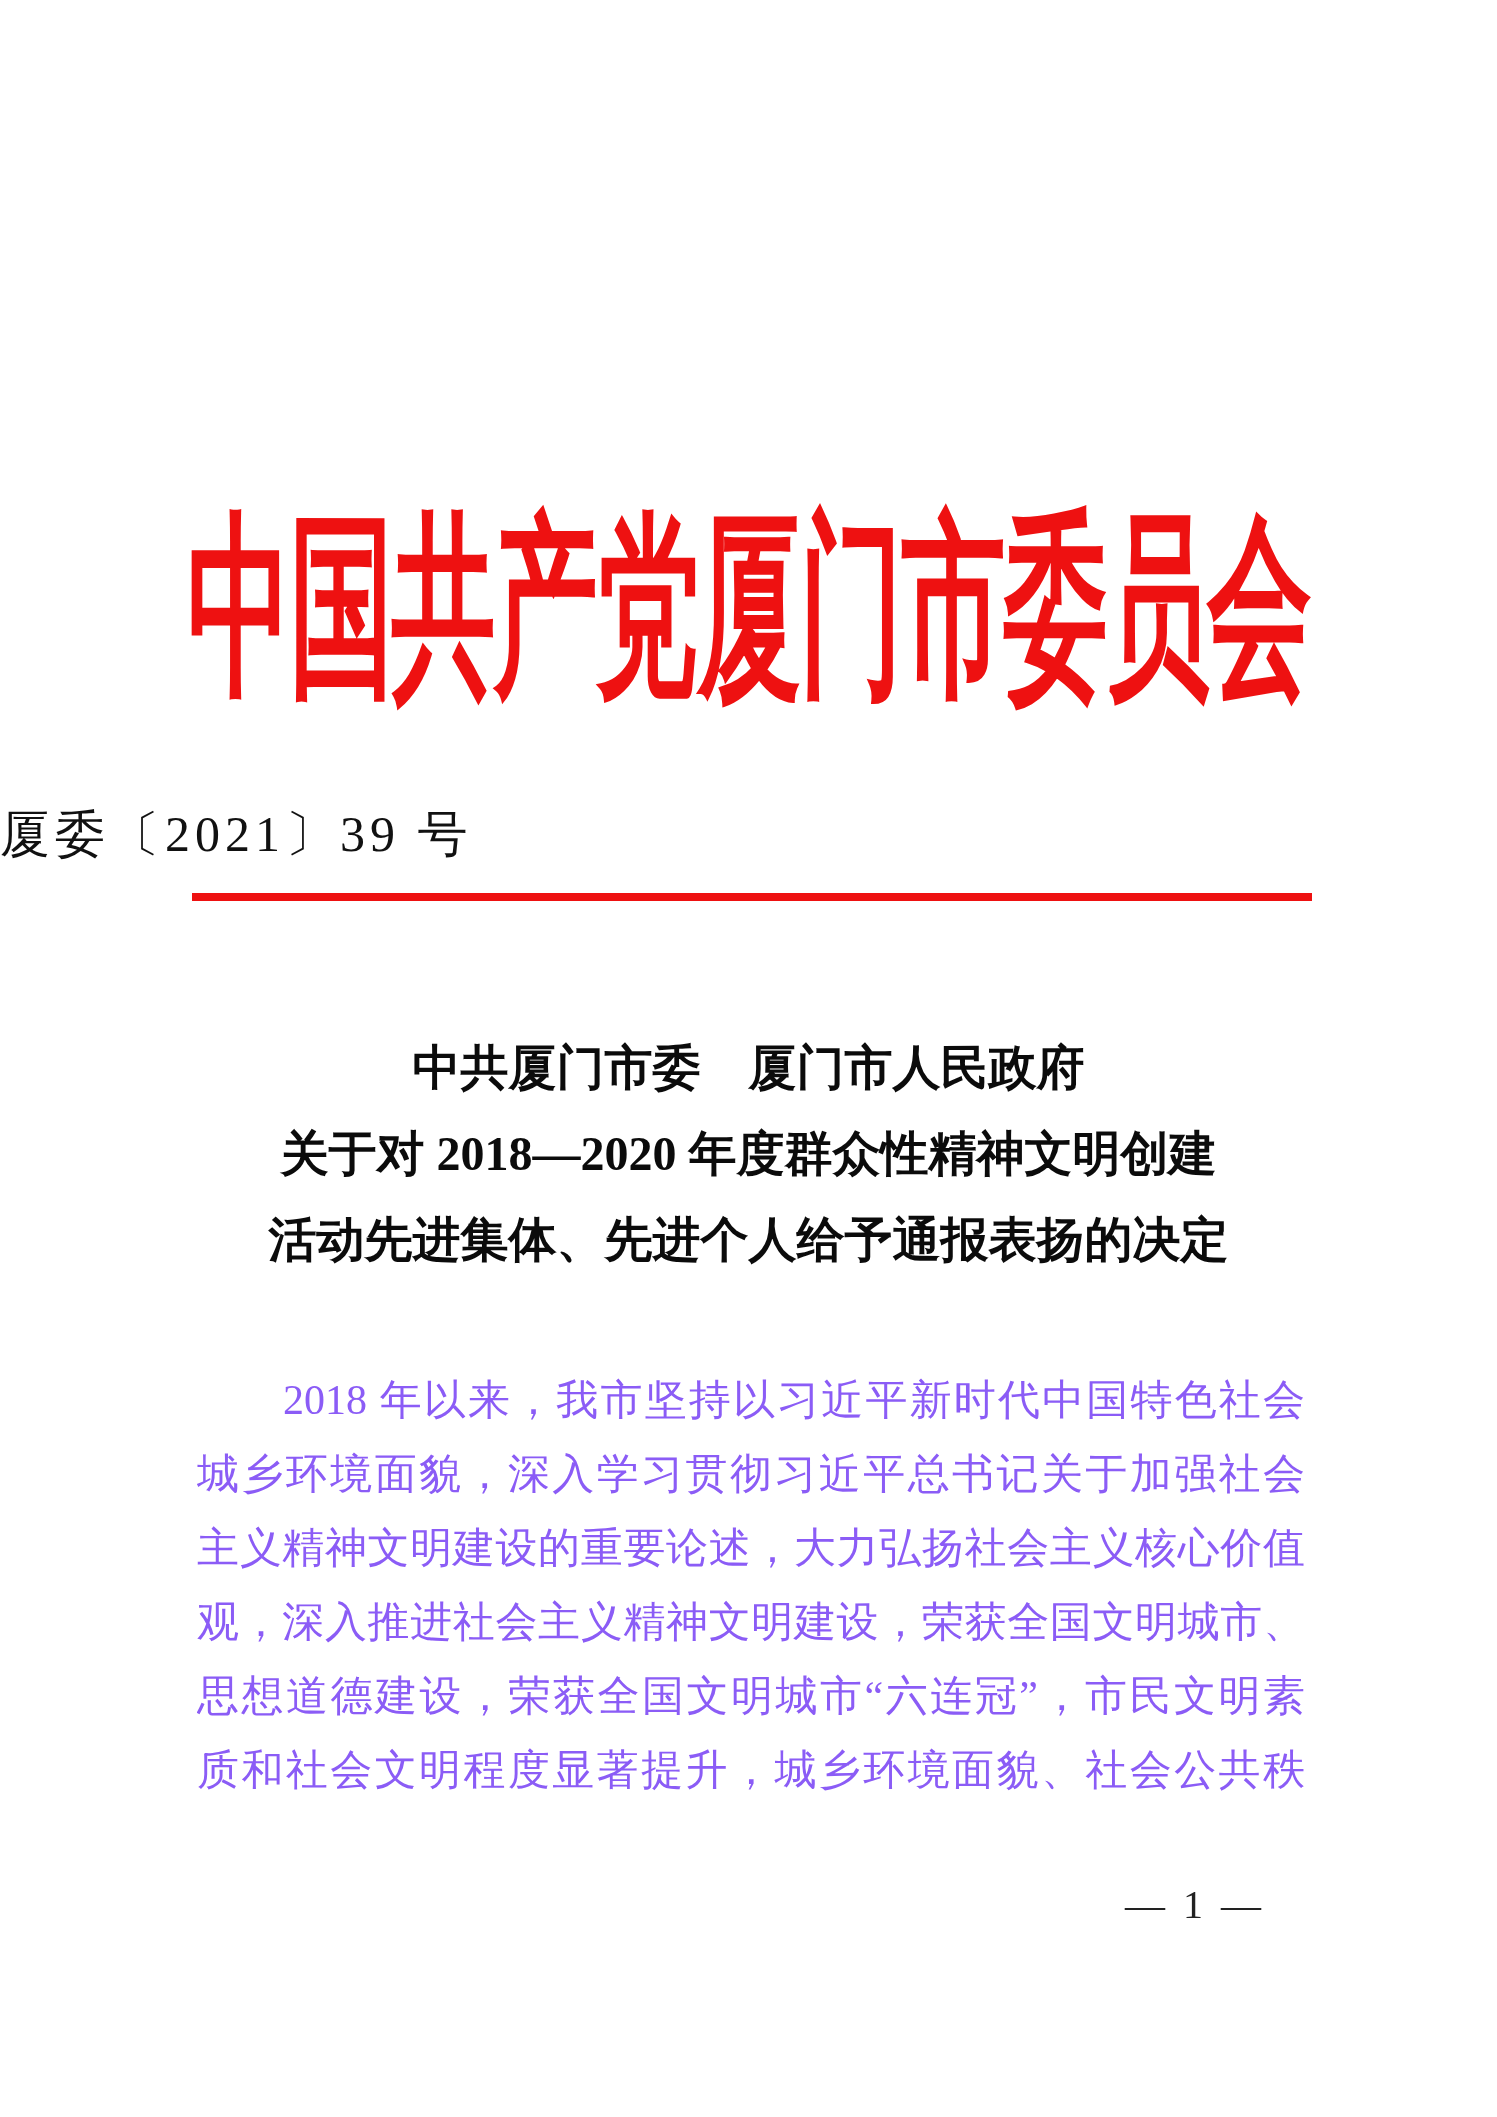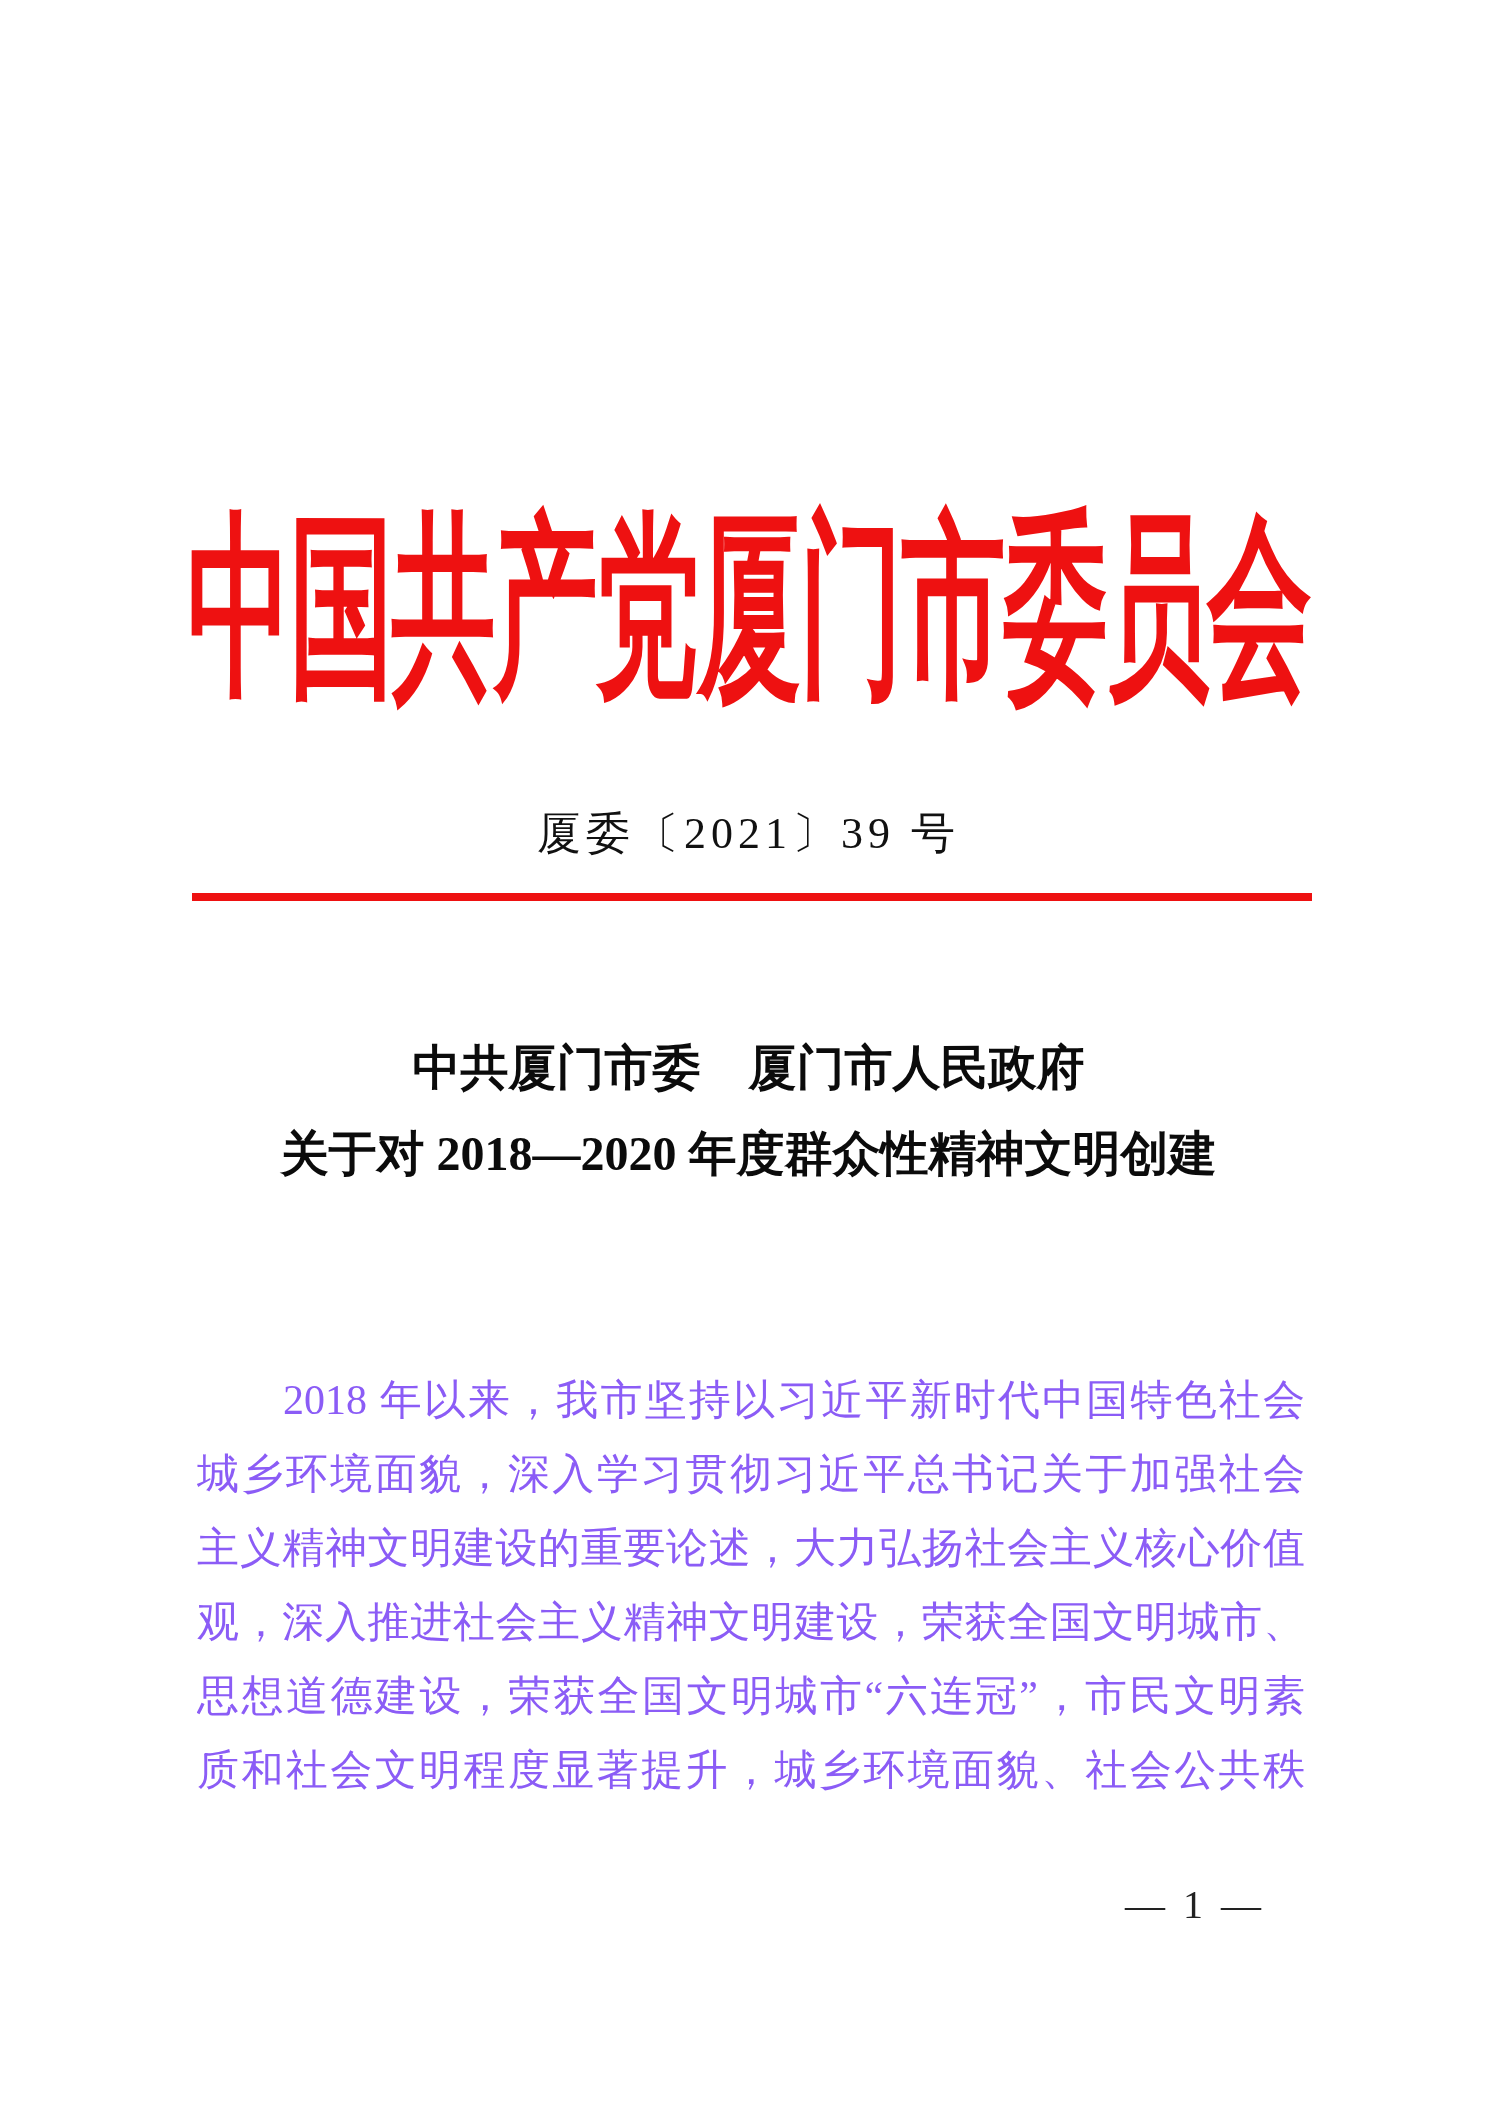--- a/index.html
+++ b/index.html
@@ -33,22 +33,21 @@
     transform-origin: 50% 50%;
     white-space: nowrap;
   }
 
   
   .doc-number {
     position: absolute;
     top: 810px;
     left: 0;
     width: 100%;
-    text-align: center;
-    font-size: 44px;
+    font-size: 50px;
     line-height: 48px;
     letter-spacing: 5px;
     color: #111111;
     white-space: nowrap;
   }
 
   
   .red-rule {
     position: absolute;
     left: 192px;
@@ -112,20 +111,21 @@
 
   <div class="masthead">中国共产党厦门市委员会</div>
 
   <div class="doc-number">厦委〔2021〕39 号</div>
 
   <div class="red-rule"></div>
 
   <div class="title-block">
     <div class="title-line">中共厦门市委　厦门市人民政府</div>
     <div class="title-line">关于对 2018—2020 年度群众性精神文明创建</div>
+    <div class="title-line">活动先进集体、先进个人给予通报表扬的决定</div>
   </div>
 
   <div class="body-block">
     <div class="body-line indent">2018 年以来，我市坚持以习近平新时代中国特色社会</div>
     <div class="body-line">城乡环境面貌，深入学习贯彻习近平总书记关于加强社会</div>
     <div class="body-line">主义精神文明建设的重要论述，大力弘扬社会主义核心价值</div>
     <div class="body-line">观，深入推进社会主义精神文明建设，荣获全国文明城市、</div>
     <div class="body-line">思想道德建设，荣获全国文明城市“六连冠”，市民文明素</div>
     <div class="body-line">质和社会文明程度显著提升，城乡环境面貌、社会公共秩</div>
   </div>

